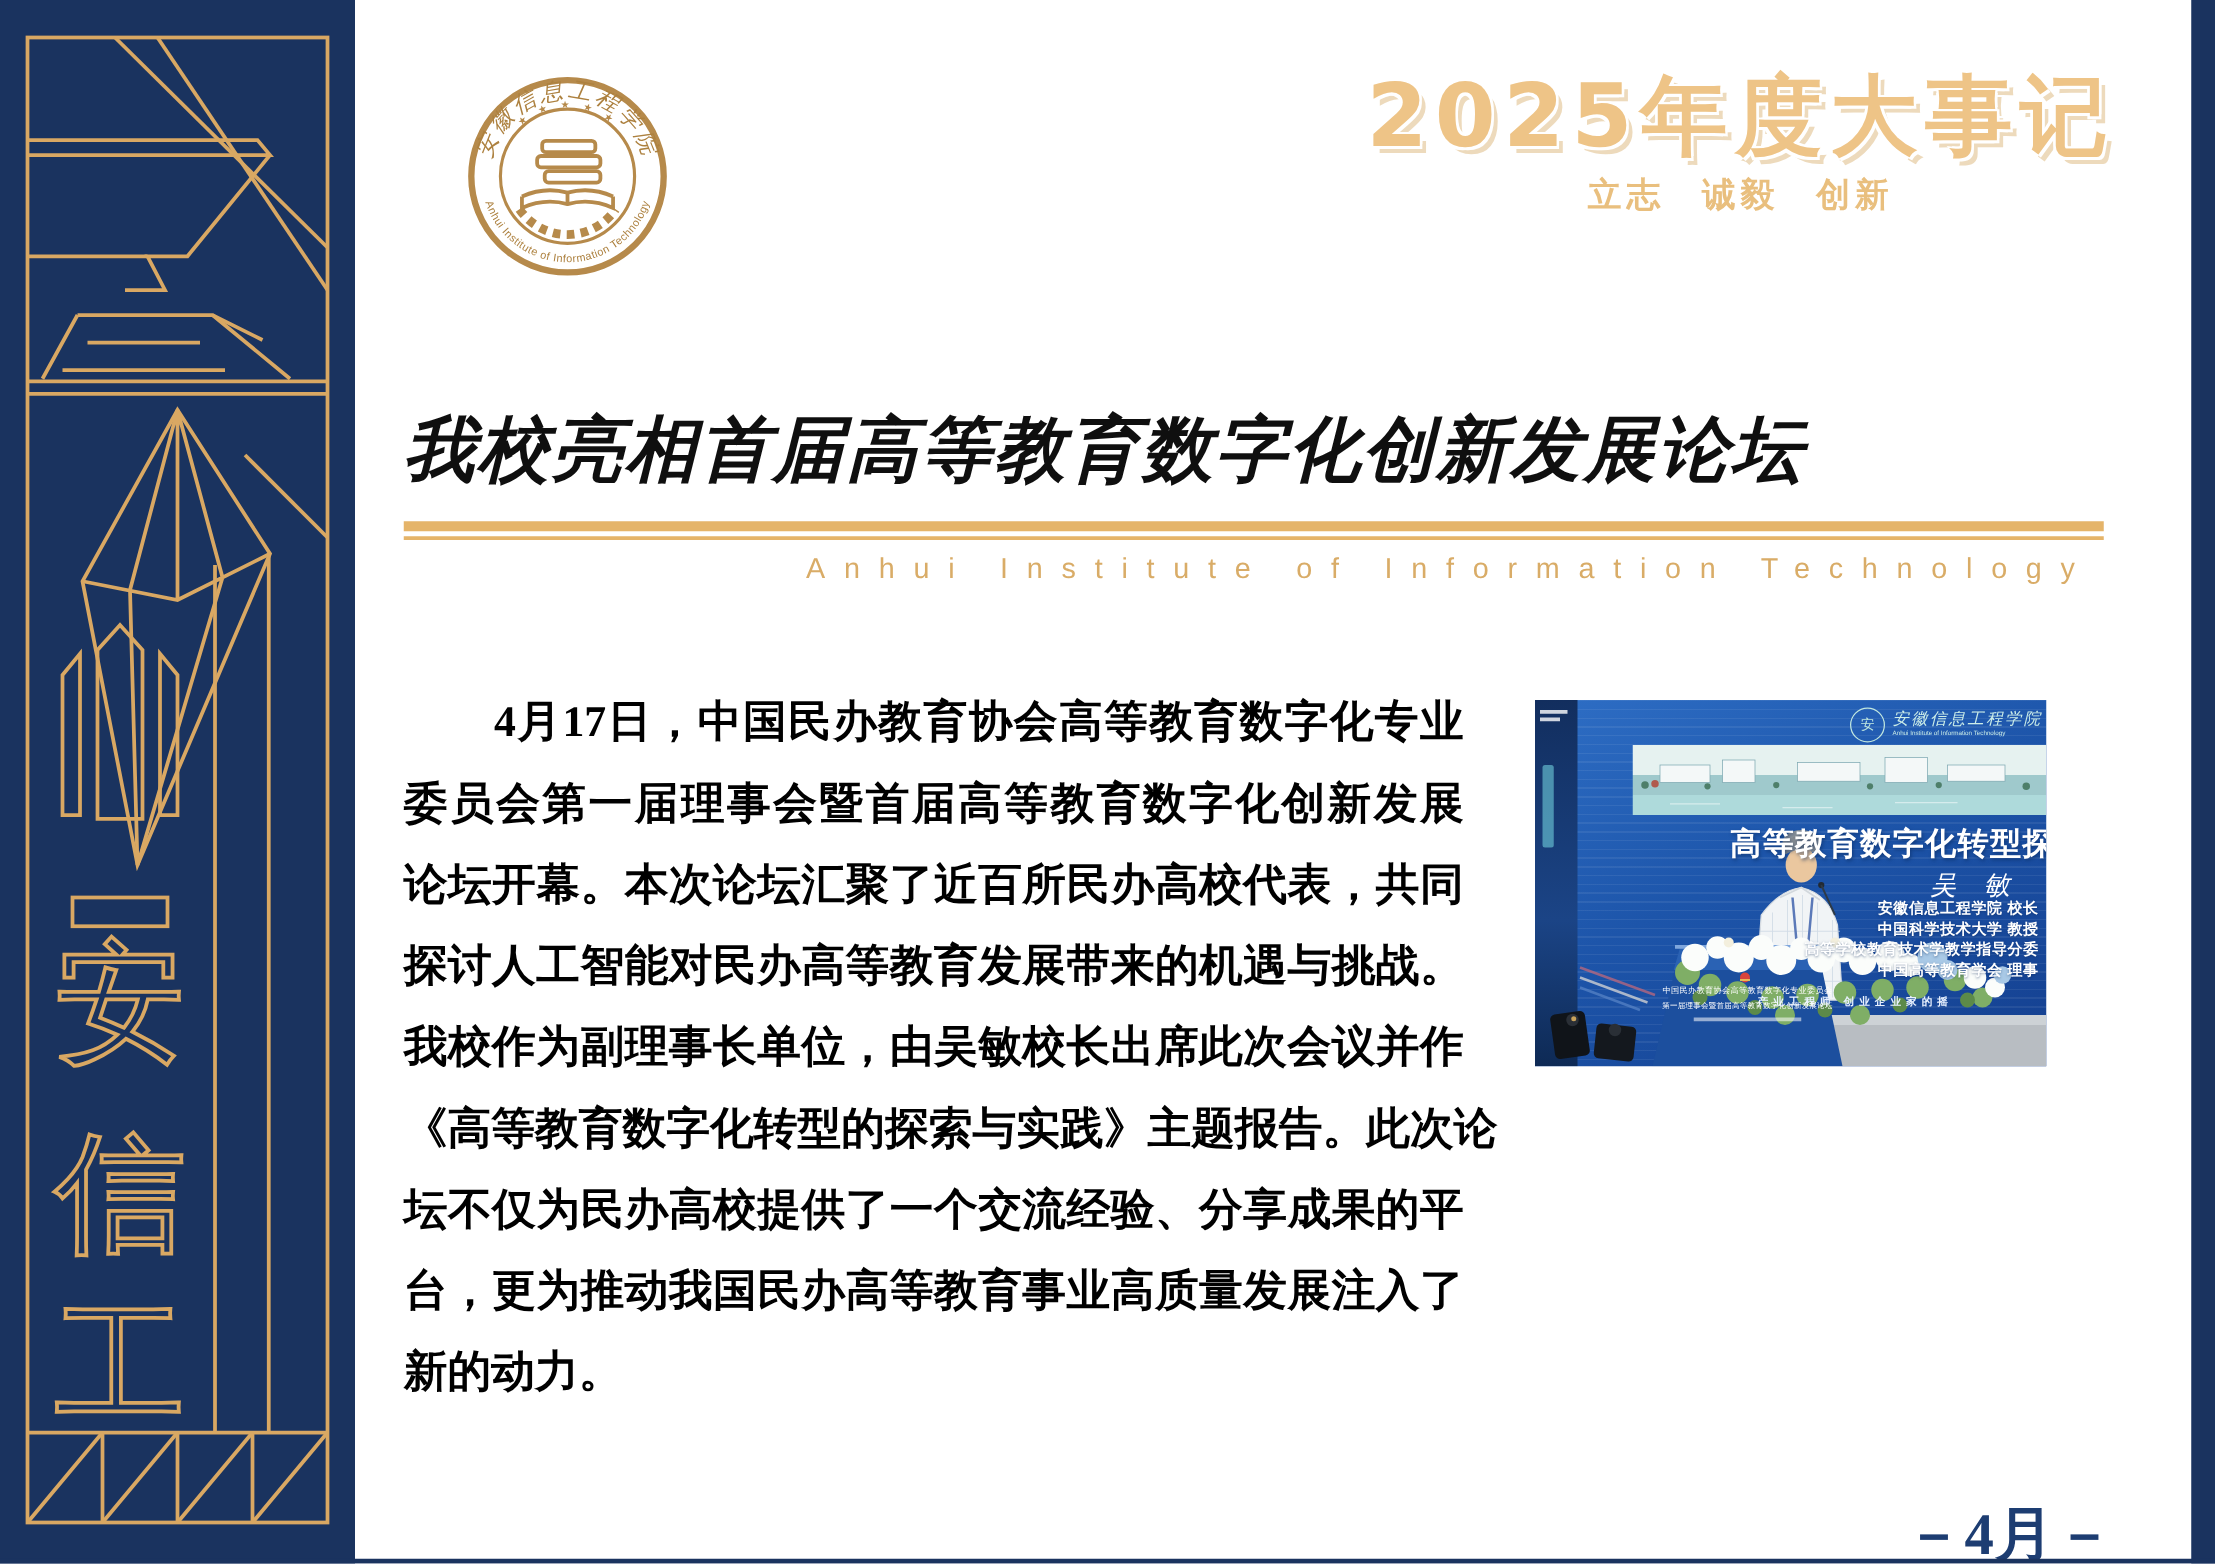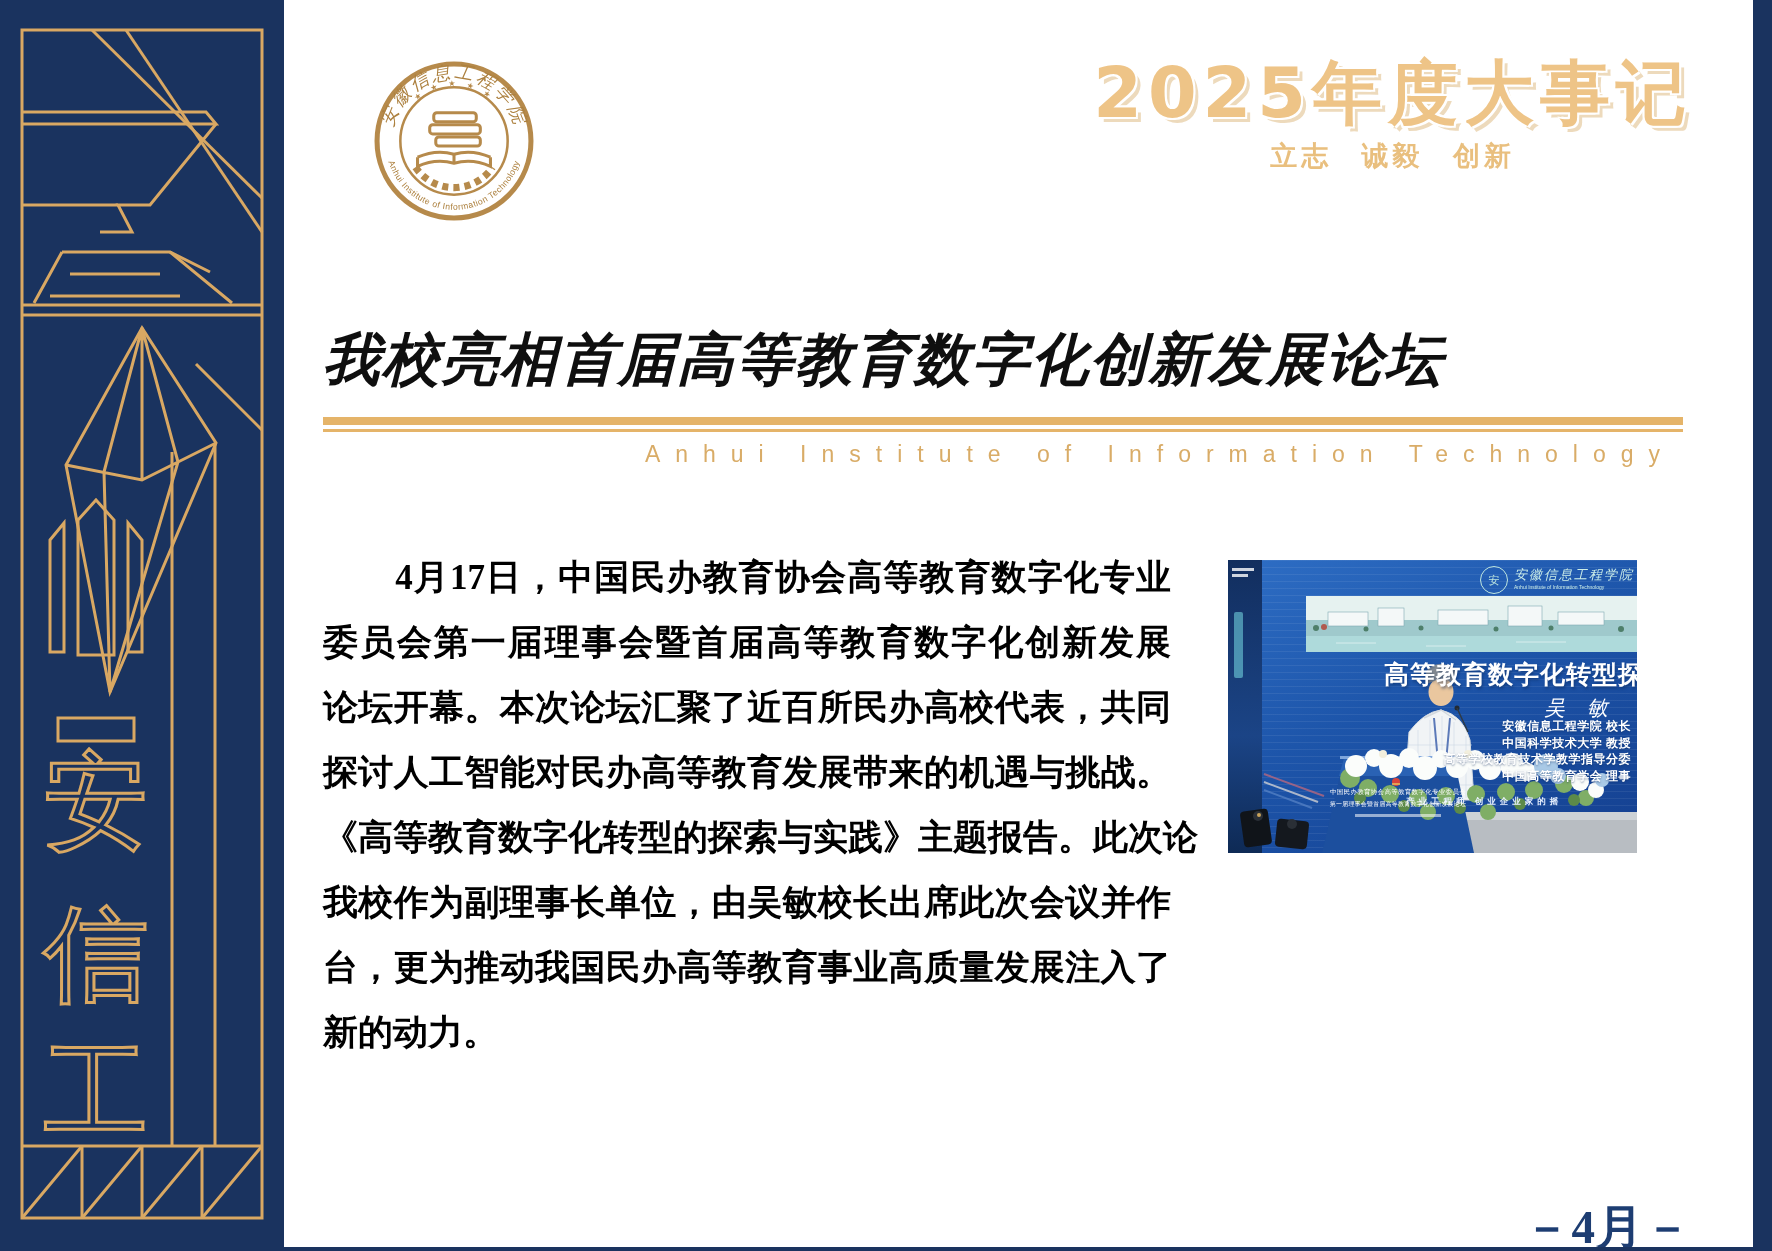--- a/index.html
+++ b/index.html
@@ -155,22 +155,23 @@
   <div class="article-title">我校亮相首届高等教育数字化创新发展论坛</div>
   <div class="rule-thick"></div>
   <div class="rule-thin"></div>
   <div class="subtitle-en">Anhui Institute of Information Technology</div>
 
   <div class="body-block">
     <div class="bline">　　4月17日，中国民办教育协会高等教育数字化专业</div>
     <div class="bline">委员会第一届理事会暨首届高等教育数字化创新发展</div>
     <div class="bline">论坛开幕。本次论坛汇聚了近百所民办高校代表，共同</div>
     <div class="bline">探讨人工智能对民办高等教育发展带来的机遇与挑战。</div>
+    <div class="bline">我校作为副理事长单位，由吴敏校长出席此次会议并作</div>
     <div class="bline">《高等教育数字化转型的探索与实践》主题报告。此次论</div>
-    <div class="bline">我校作为副理事长单位，由吴敏校长出席此次会议并作</div>
+    <div class="bline">坛不仅为民办高校提供了一个交流经验、分享成果的平</div>
     <div class="bline">台，更为推动我国民办高等教育事业高质量发展注入了</div>
     <div class="bline last">新的动力。</div>
   </div>
 
   <div class="photo">
     <div class="ledlines"></div>
 
     <div class="sidepanel">
       <div class="cap" style="top:8px"></div>
       <div class="cap" style="top:14px;width:16px"></div>

